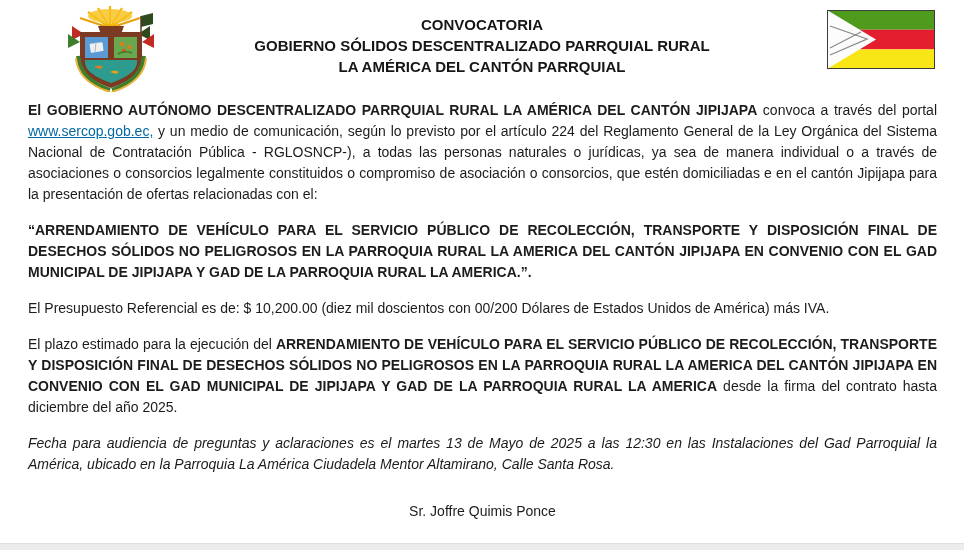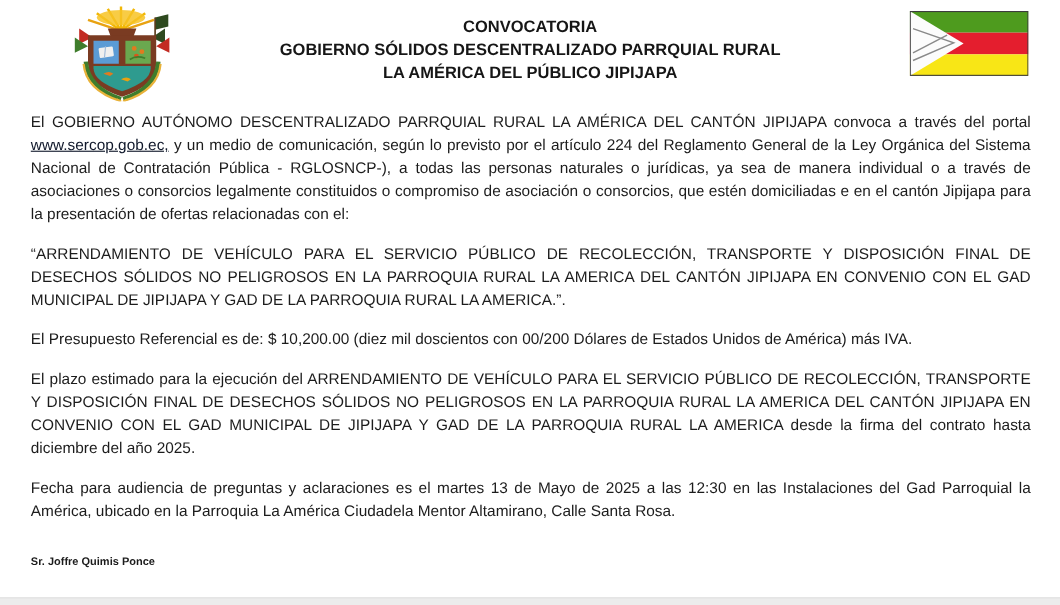--- a/index.html
+++ b/index.html
@@ -39,33 +39,34 @@
   }
 
   
   .doc-body {
     padding: 8px 27px 0 28px;
     font-size: 14px;
     line-height: 21px;
     text-align: justify;
   }
   .para { margin: 0 0 15px 0; }
-  .para:last-child { margin-bottom: 0; }
-  .bold { font-weight: normal; }
+  .para:last-child { margin-bottom: 0; font-style: italic; }
+  .bold { font-weight: bold; }
   a.link {
-    color: #0f172a;
+    color: #0369a1;
     text-decoration: underline;
     cursor: pointer;
   }
 
   
   .signature {
     margin-top: 26px;
-    font-weight: bold;
-    font-size: 10px;
+    text-align: center;
+    font-weight: normal;
+    font-size: 14px;
     line-height: 21px;
   }
 
   
   .bottom-strip {
     position: absolute;
     left: 0; right: 0; bottom: 0;
     height: 6px;
     background: #ececec;
     border-top: 1px solid #e0e0e0;
@@ -120,21 +121,21 @@
       <path d="M20 52 Q22 76 52 86" stroke="#3F7D2C" stroke-width="4" fill="none"></path>
       <path d="M86 52 Q84 76 54 86" stroke="#3F7D2C" stroke-width="4" fill="none"></path>
       <path d="M18 54 Q20 78 52 88" stroke="#E8B23A" stroke-width="2" fill="none"></path>
       <path d="M88 54 Q86 78 54 88" stroke="#E8B23A" stroke-width="2" fill="none"></path>
       <path d="M48 85 l5 3 l5 -3 l-2 4 l-3 -1 l-3 1 Z" fill="#E8B23A"></path>
     </svg>
 
     <div class="header-titles">
       <div>CONVOCATORIA</div>
       <div>GOBIERNO SÓLIDOS DESCENTRALIZADO PARRQUIAL RURAL</div>
-      <div>LA AMÉRICA DEL PÚBLICO JIPIJAPA</div>
+      <div>LA AMÉRICA DEL CANTÓN PARRQUIAL</div>
     </div>
 
     <svg class="flag" viewBox="0 0 108 59" xmlns="http://www.w3.org/2000/svg">
       <rect x="0" y="0" width="108" height="19.7" fill="#4E9B1E"></rect>
       <rect x="0" y="19.7" width="108" height="19.7" fill="#E41E2E"></rect>
       <rect x="0" y="39.4" width="108" height="19.6" fill="#F8E616"></rect>
       <polygon points="0,0 49,29.5 0,59" fill="#FCFCFC"></polygon>
       <path d="M3 16 L40 29 L3 45" stroke="#8a8a8a" stroke-width="1.3" fill="none"></path>
       <path d="M3 38 L34 22" stroke="#8a8a8a" stroke-width="1.3" fill="none"></path>
       <rect x="0.5" y="0.5" width="107" height="58" fill="none" stroke="#3c3c3c" stroke-width="1"></rect>

